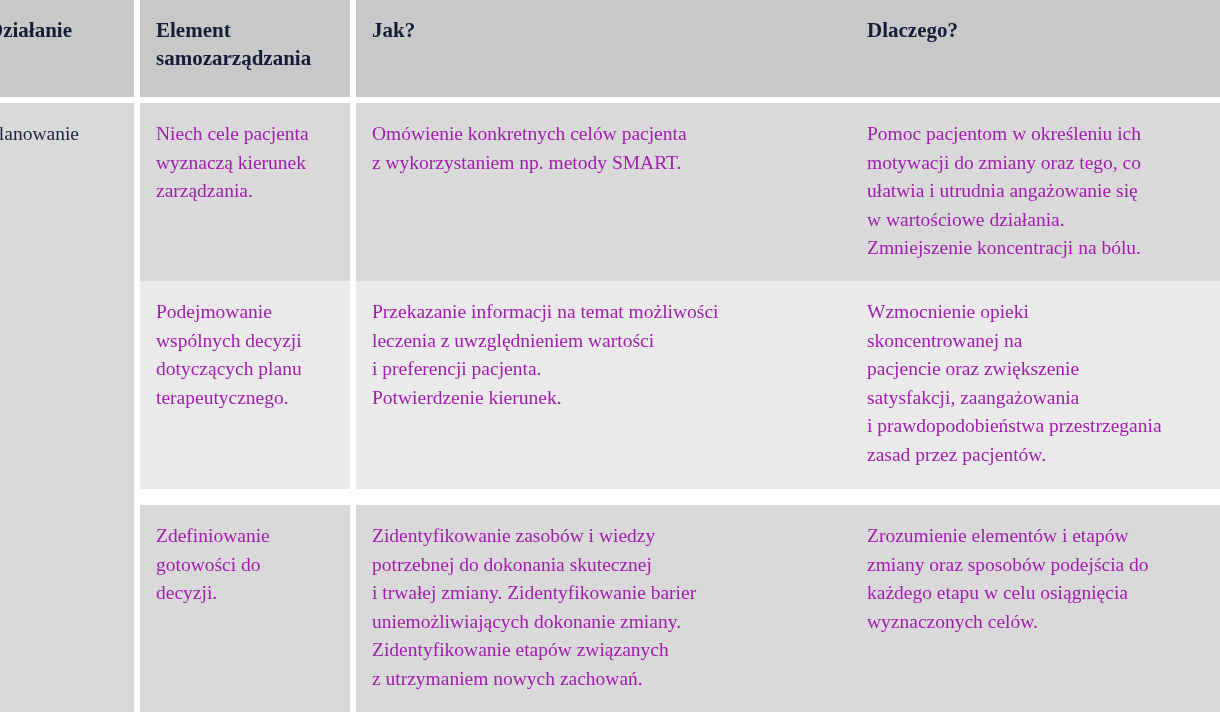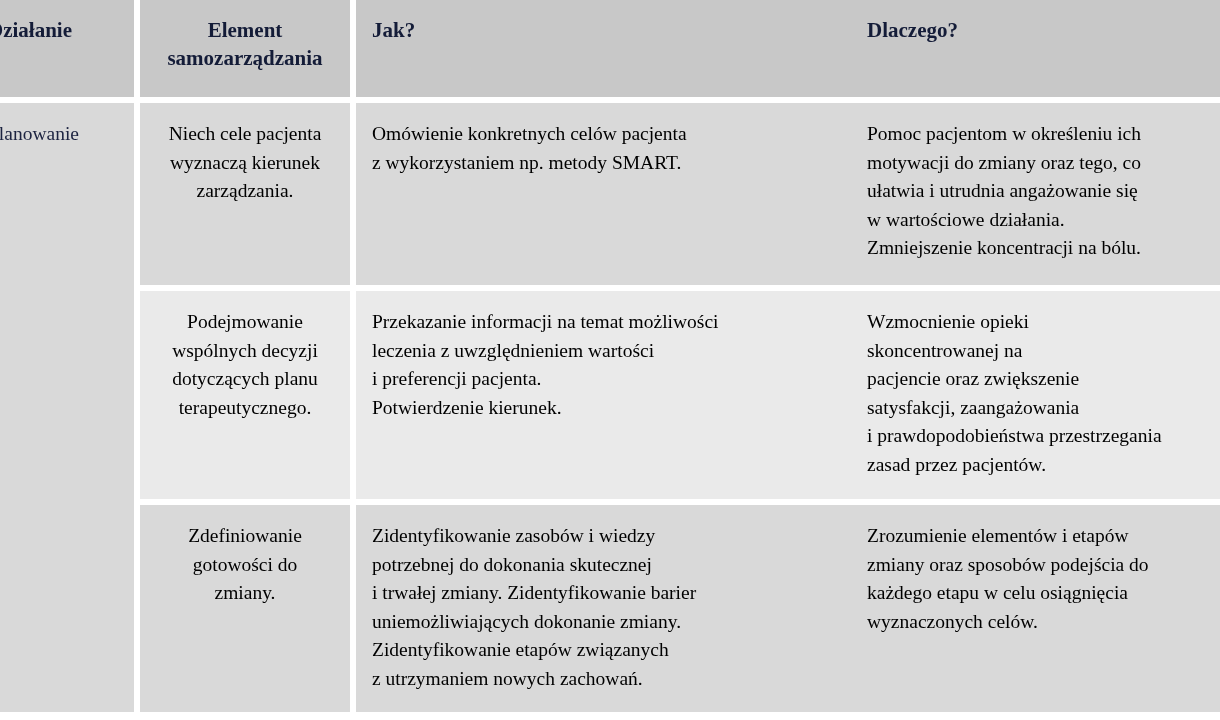--- a/index.html
+++ b/index.html
@@ -26,32 +26,32 @@
 
   .table {
     display: block;
     width: 100%;
     height: 100%;
     position: relative;
   }
 
   
   .col-dzialanie { left: 0px;    width: 162px; }
-  .col-element   { left: 168px;  width: 210px; text-align: center; }
+  .col-element   { left: 168px;  width: 210px; }
   .col-jak       { left: 384px;  width: 542px; }
   .col-dlaczego  { left: 879px;  width: 389px; }
 
   
   .cell {
     position: absolute;
     box-sizing: border-box;
     padding: 17px 16px 10px 16px;
     font-size: 19.5px;
     line-height: 28.5px;
-    color: #000000;
+    color: #a21caf;
     white-space: pre-line;
     overflow: hidden;
   }
 
   
   .header-row .cell {
     background: #c8c8c8;
     top: 0;
     height: 97px;
     font-weight: bold;
@@ -71,21 +71,21 @@
     background: #d9d9d9;
     padding: 17px 16px 0 16px;
     box-sizing: border-box;
     font-size: 19.5px;
     line-height: 28.5px;
     color: #1c2340;
   }
 
   
   .row1 .cell { top: 103px;  height: 182px; background: #d9d9d9; }
-  .row2 .cell { top: 291px;  height: 208px; background: #eaeaea; }
+  .row2 .cell { top: 281px;  height: 208px; background: #eaeaea; }
   .row3 .cell { top: 505px;  height: 207px; background: #d9d9d9; }
 
   .bottom-strip {
     position: absolute;
     left: 0; right: 0;
     top: 712px;
     height: 8px;
     background: #ffffff;
   }
 </style>
@@ -131,21 +131,21 @@
 skoncentrowanej na
 pacjencie oraz zwiększenie
 satysfakcji, zaangażowania
 i prawdopodobieństwa przestrzegania
 zasad przez pacjentów.</div>
     </div>
 
     <div class="row3">
       <div class="cell col-element">Zdefiniowanie
 gotowości do
-zmiany.</div>
+decyzji.</div>
       <div class="cell col-jak">Zidentyfikowanie zasobów i wiedzy
 potrzebnej do dokonania skutecznej
 i trwałej zmiany. Zidentyfikowanie barier
 uniemożliwiających dokonanie zmiany.
 Zidentyfikowanie etapów związanych
 z utrzymaniem nowych zachowań.</div>
       <div class="cell col-dlaczego">Zrozumienie elementów i etapów
 zmiany oraz sposobów podejścia do
 każdego etapu w celu osiągnięcia
 wyznaczonych celów.</div>

